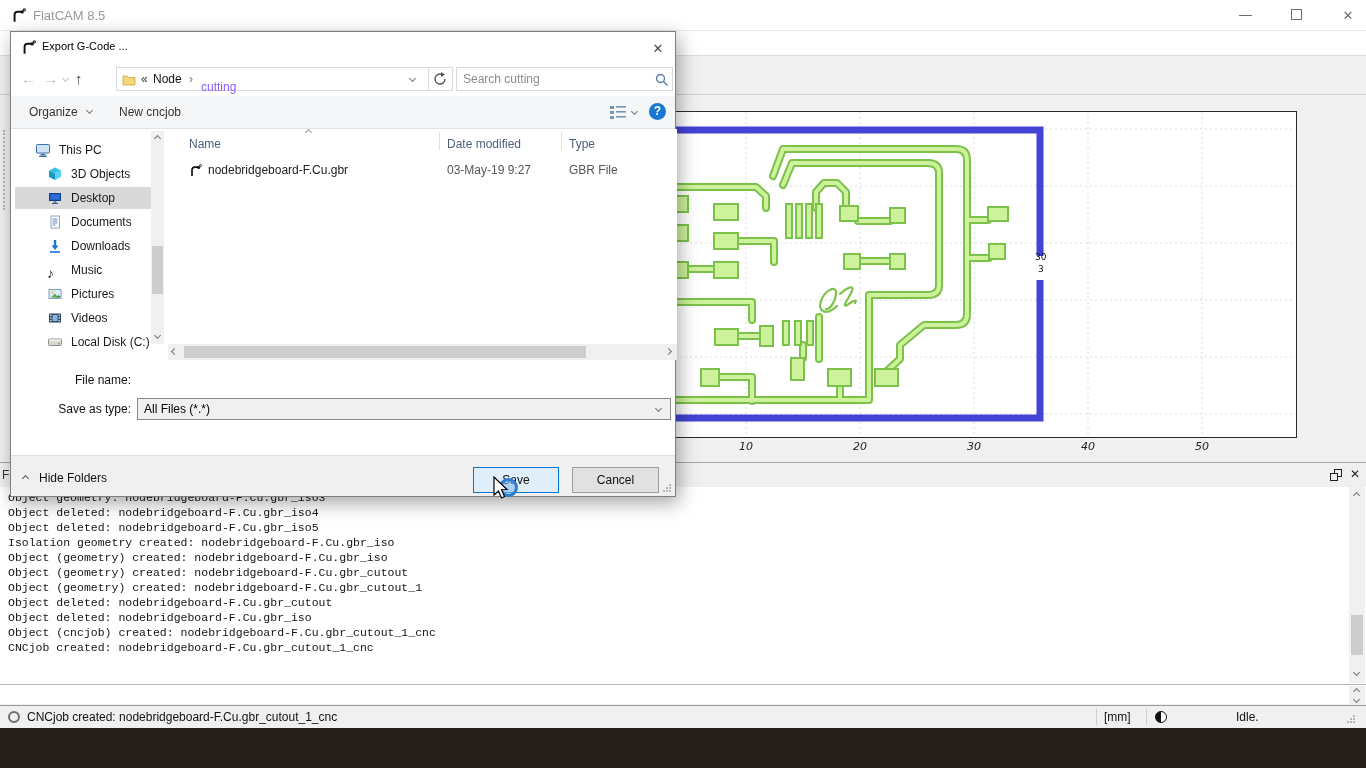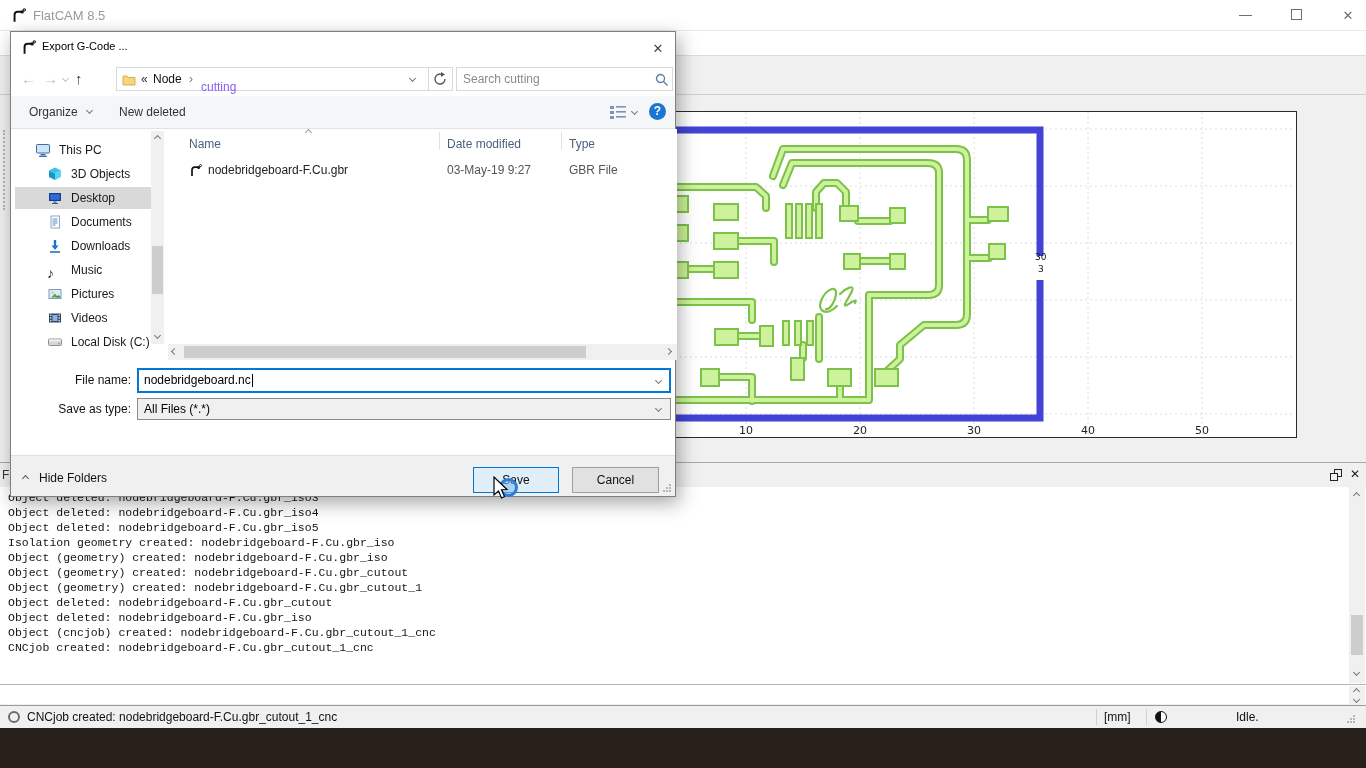--- a/index.html
+++ b/index.html
@@ -18,22 +18,22 @@
   .titlebar{left:0;top:0;width:1366px;height:31px;background:#fff;border-bottom:1px solid #e8e8e8;}
   .titlebar .t{position:absolute;left:33px;top:8px;color:#9a9a9a;font-size:13px;}
   .wbtn{position:absolute;top:0;width:46px;height:31px;text-align:center;color:#6e6e6e;}
   
   .apptb{left:0;top:55px;width:1366px;height:40px;background:#f0f0f0;border-top:1px solid #dcdcdc;border-bottom:1px solid #cfcfcf;}
   .field{position:absolute;top:65px;height:21px;background:#f5f5f5;border:1px solid #9e9e9e;color:#333;
     font-size:11.5px;line-height:19px;padding-left:5px;}
   
   .plot{left:400px;top:111px;width:897px;height:327px;background:#fff;border-top:1px solid #2a2a2a;
     border-right:1px solid #2a2a2a;border-bottom:1px solid #2a2a2a;}
-  .tick{position:absolute;top:424px;transform:translateX(-50%);font-size:11px;color:#222;
-    font-family:"DejaVu Sans",sans-serif;}
+  .tick{position:absolute;top:440px;transform:translateX(-50%);font-size:11px;color:#222;
+    font-family:"DejaVu Sans",sans-serif;font-style:italic;}
   .gaplab{position:absolute;font-size:9px;color:#111;font-family:"DejaVu Sans",sans-serif;line-height:10px;}
   
   .dockbar{left:0;top:462px;width:1366px;height:25px;background:#f0f0f0;border-top:1px solid #a8a8a8;}
   .console{left:0;top:487px;width:1366px;height:197px;background:#fff;}
   .cline{position:absolute;left:8px;white-space:pre;font-family:"Liberation Mono",monospace;
     font-size:11.5px;line-height:15px;color:#141414;}
   .sb{background:#f0f0f0;}
   .sbthumb{background:#cdcdcd;}
   .consinput{left:0;top:684px;width:1366px;height:20px;background:#fff;border-top:1px solid #b5b5b5;}
   
@@ -255,21 +255,21 @@
 
   <div class="abs dockbar">
     <span class="abs" style="left:2px;top:5px;color:#333">F</span>
     <div class="abs" style="left:1330px;top:6px;width:13px;height:13px">
       <div class="abs" style="left:4px;top:0;width:8px;height:8px;border:1px solid #222"></div>
       <div class="abs" style="left:0;top:4px;width:8px;height:8px;border:1px solid #222;background:#f0f0f0"></div>
     </div>
     <span class="abs" style="left:1350px;top:4px;font-size:12px;color:#222">✕</span>
   </div>
   <div class="abs console">
-    <div class="cline" style="top:3px">Object deleted: nodebridgeboard-F.Cu.gbr_iso3</div>
+    <div class="cline" style="top:3px">Object geometry: nodebridgeboard-F.Cu.gbr_iso3</div>
     <div class="cline" style="top:18px">Object deleted: nodebridgeboard-F.Cu.gbr_iso4</div>
     <div class="cline" style="top:33px">Object deleted: nodebridgeboard-F.Cu.gbr_iso5</div>
     <div class="cline" style="top:48px">Isolation geometry created: nodebridgeboard-F.Cu.gbr_iso</div>
     <div class="cline" style="top:78px">Object (geometry) created: nodebridgeboard-F.Cu.gbr_cutout</div>
     <div class="cline" style="top:63px">Object (geometry) created: nodebridgeboard-F.Cu.gbr_iso</div>
     <div class="cline" style="top:93px">Object (geometry) created: nodebridgeboard-F.Cu.gbr_cutout_1</div>
     <div class="cline" style="top:108px">Object deleted: nodebridgeboard-F.Cu.gbr_cutout</div>
     <div class="cline" style="top:123px">Object deleted: nodebridgeboard-F.Cu.gbr_iso</div>
     <div class="cline" style="top:138px">Object (cncjob) created: nodebridgeboard-F.Cu.gbr_cutout_1_cnc</div>
     <div class="cline" style="top:153px">CNCjob created: nodebridgeboard-F.Cu.gbr_cutout_1_cnc</div>
@@ -370,21 +370,21 @@
         <svg class="abs" style="left:198px;top:5px" width="14" height="14">
           <circle cx="5.5" cy="5.5" r="4" fill="none" stroke="#5a7fa8" stroke-width="1.4"></circle>
             <line x1="8.5" y1="8.5" x2="12.5" y2="12.5" stroke="#5a7fa8" stroke-width="1.4"></line>
         </svg>
       </div>
     </div>
 
     <div class="orgbar">
       <span class="abs" style="left:18px;top:9px;color:#333">Organize</span>
       <span class="chev down sm abs" style="left:76px;top:12px"></span>
-      <span class="abs" style="left:108px;top:9px;color:#333">New deleted</span>
+      <span class="abs" style="left:108px;top:9px;color:#333">New cncjob</span>
       <svg class="abs" style="left:598px;top:8px" width="18" height="16">
         <rect x="1" y="2" width="4" height="3" fill="#7a96b5"></rect>
           <rect x="7" y="2" width="10" height="1.6" fill="#7a96b5"></rect>
         <rect x="1" y="7" width="4" height="3" fill="#7a96b5"></rect>
           <rect x="7" y="7" width="10" height="1.6" fill="#7a96b5"></rect>
         <rect x="1" y="12" width="4" height="3" fill="#7a96b5"></rect>
           <rect x="7" y="12" width="10" height="1.6" fill="#7a96b5"></rect>
       </svg>
       <span class="chev down sm abs" style="left:621px;top:13px"></span>
       <div class="abs" style="left:638px;top:7px;width:17px;height:17px;border-radius:50%;background:#1976d2;color:#fff;text-align:center;line-height:17px;font-size:12px;font-weight:bold"><span>?</span></div>
@@ -490,25 +490,20 @@
     </div>
 
     <div class="abs sb" style="left:157px;top:312px;width:509px;height:16px">
       <span class="chev left sm abs" style="left:4px;top:5px"></span>
       <div class="abs sbthumb" style="left:16px;top:2px;width:402px;height:12px"></div>
       <span class="chev right sm abs" style="left:498px;top:5px"></span>
     </div>
 
     <div class="fnrow">
       <span class="lblr" style="left:34px;top:5px">File name:</span>
-      <div class="fninput">
-        <span class="abs" style="left:5px;top:3px;color:#000">nodebridgeboard.nc</span>
-        <div class="caret abs" style="left:113px;top:4px"></div>
-        <span class="chev down sm abs" style="left:517px;top:8px"></span>
-      </div>
     </div>
 
     <div class="strow">
       <span class="lblr" style="left:34px;top:4px">Save as type:</span>
       <div class="stcombo">
         <span class="abs" style="left:6px;top:3px;color:#000">All Files (*.*)</span>
         <span class="chev down sm abs" style="left:518px;top:7px"></span>
       </div>
     </div>
 

